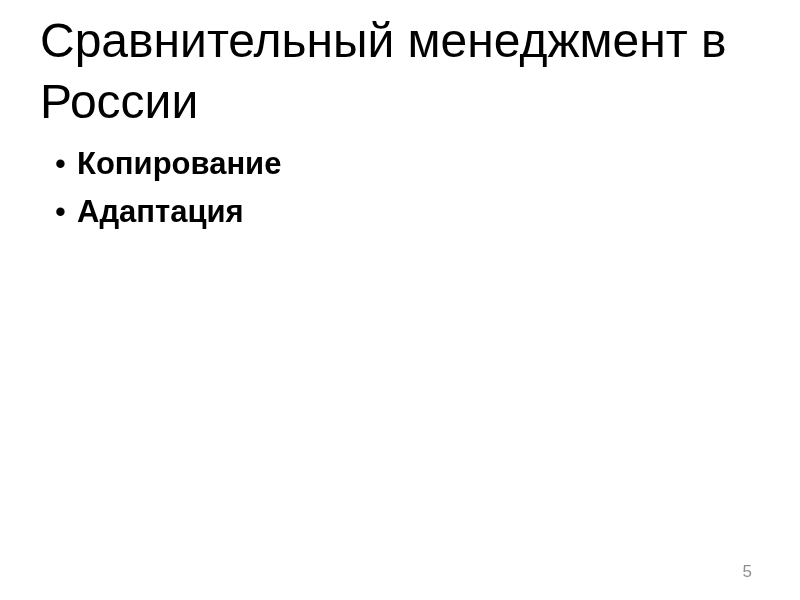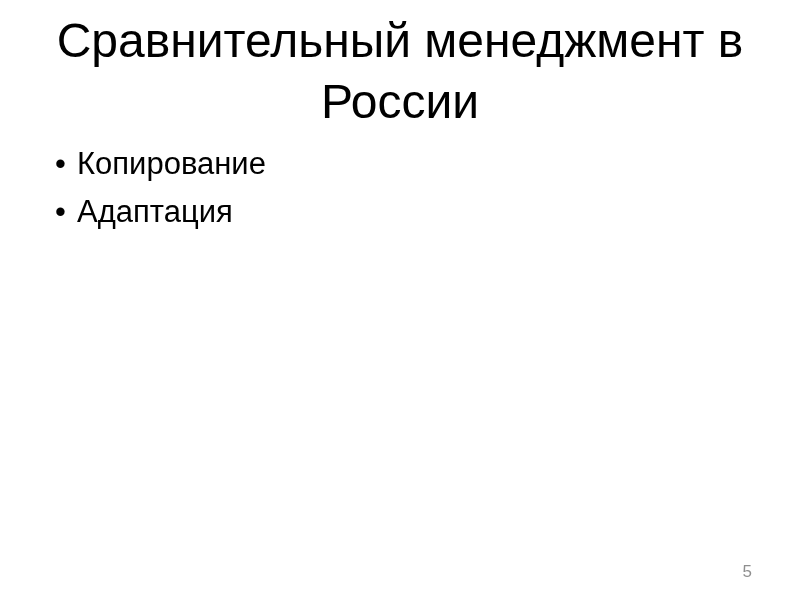--- a/index.html
+++ b/index.html
@@ -17,21 +17,21 @@
     width: 800px;
     height: 600px;
     background: #ffffff;
   }
 
   .slide-title {
     position: absolute;
     top: 10px;
     left: 40px;
     width: 720px;
-    text-align: center;
+    text-align: left;
     font-size: 48px;
     line-height: 61px;
     font-weight: 400;
     color: #000000;
     letter-spacing: 0;
   }
 
   .bullet-list {
     position: absolute;
     top: 140px;
@@ -50,20 +50,21 @@
 
   .bullet-marker {
     width: 22px;
     flex: 0 0 22px;
     font-size: 31px;
     color: #000000;
   }
 
   .bullet-text {
     flex: 1;
+    font-weight: bold;
   }
 
   .page-number {
     position: absolute;
     right: 48px;
     bottom: 20px;
     font-size: 17px;
     line-height: 1;
     color: #8f8f8f;
   }

